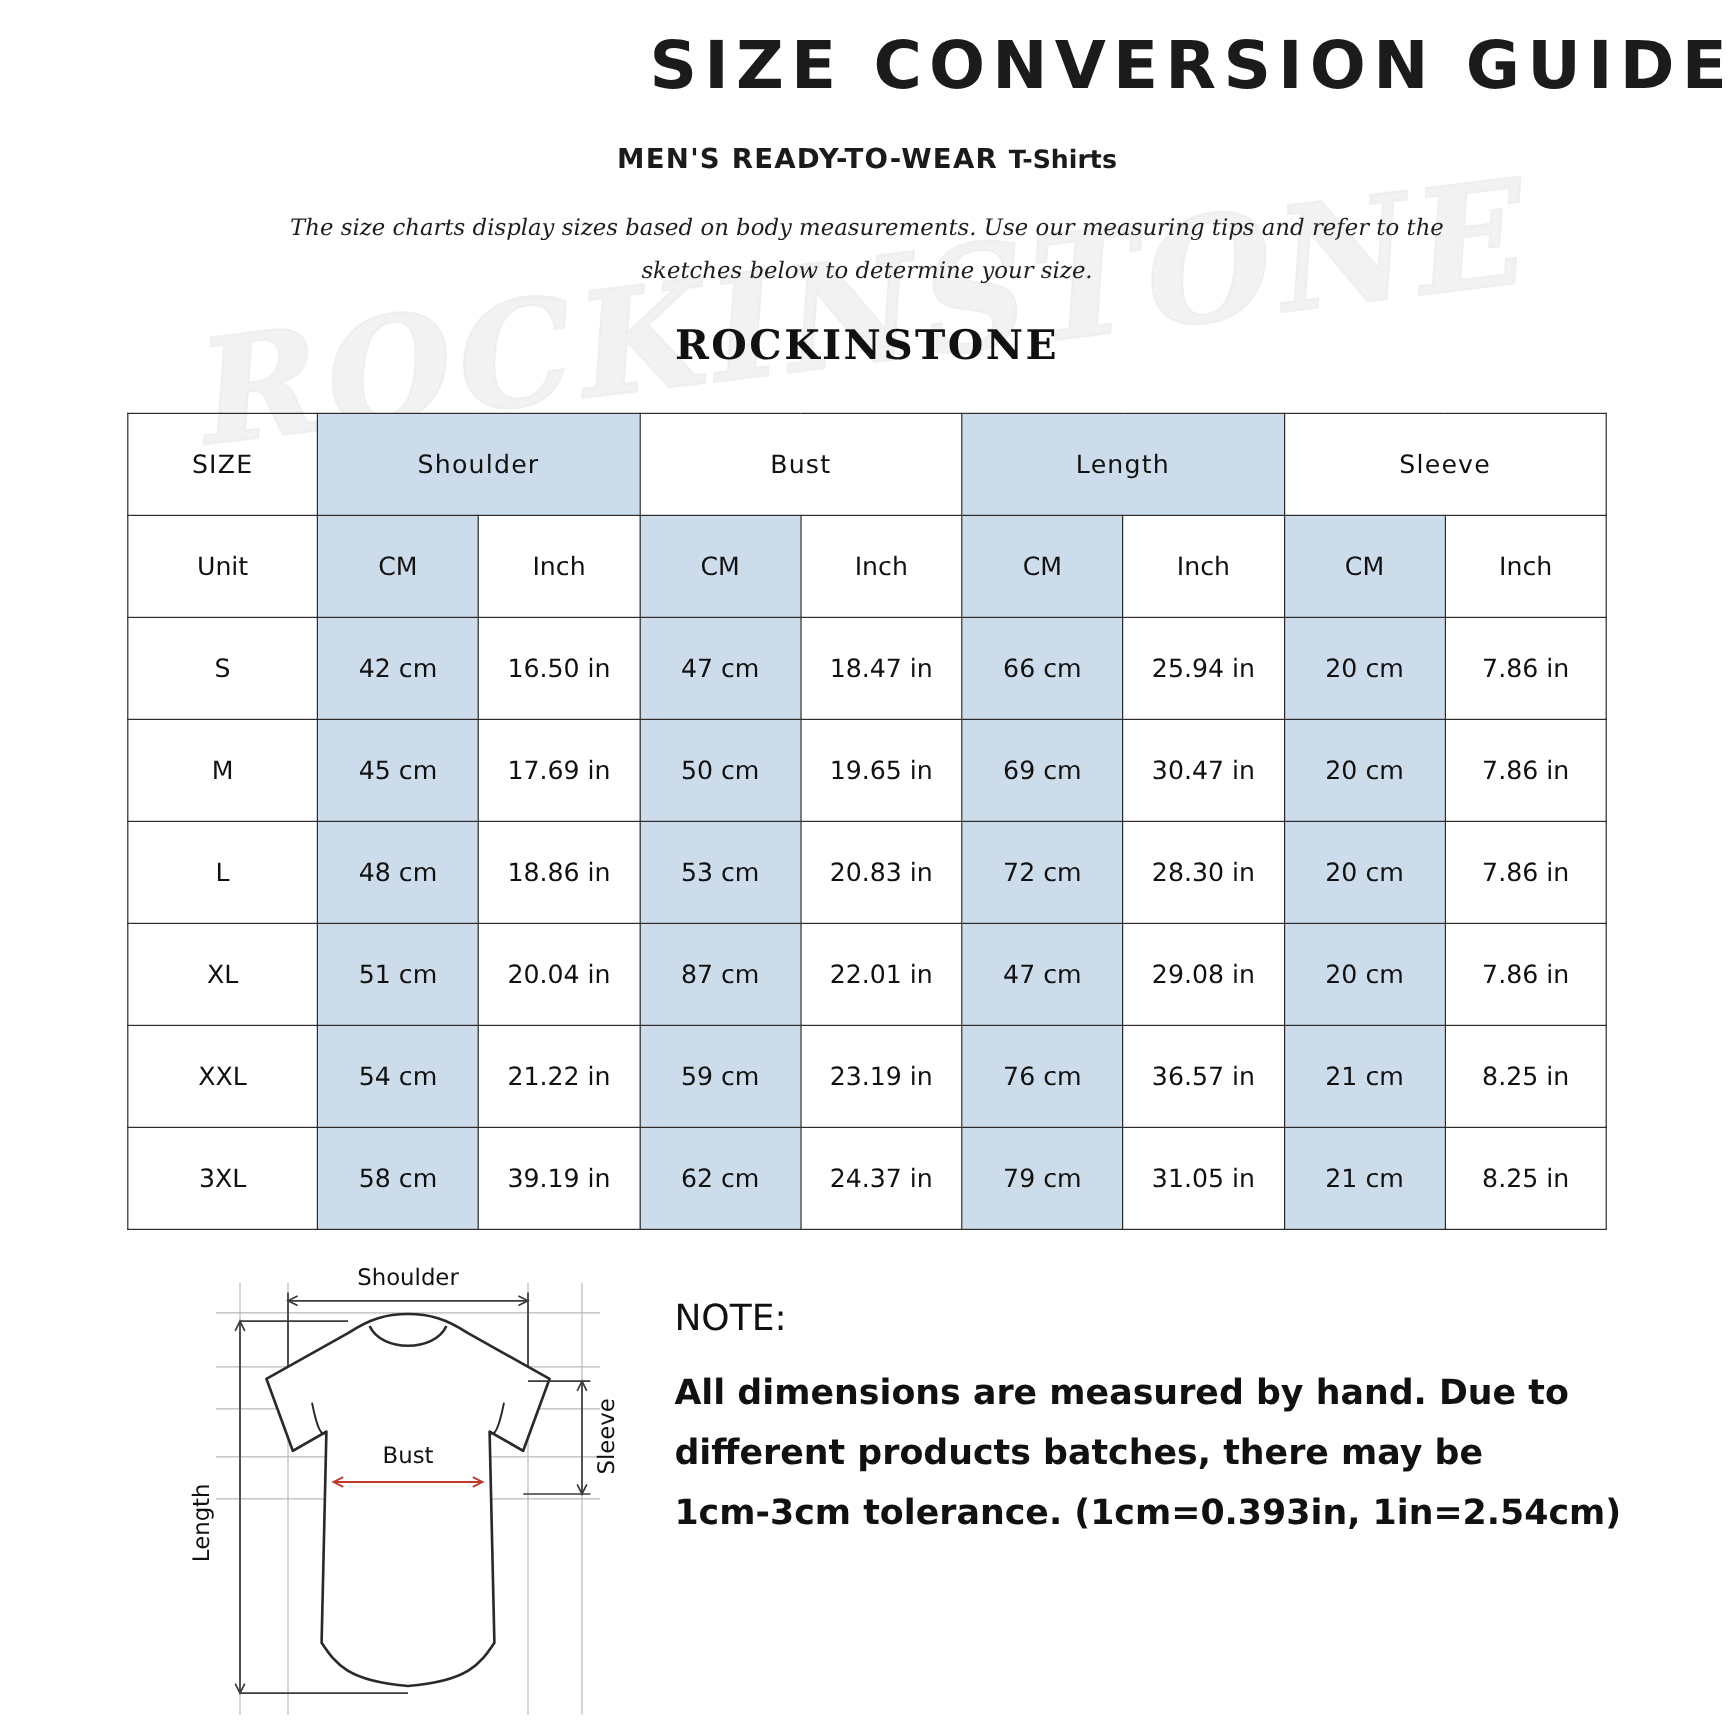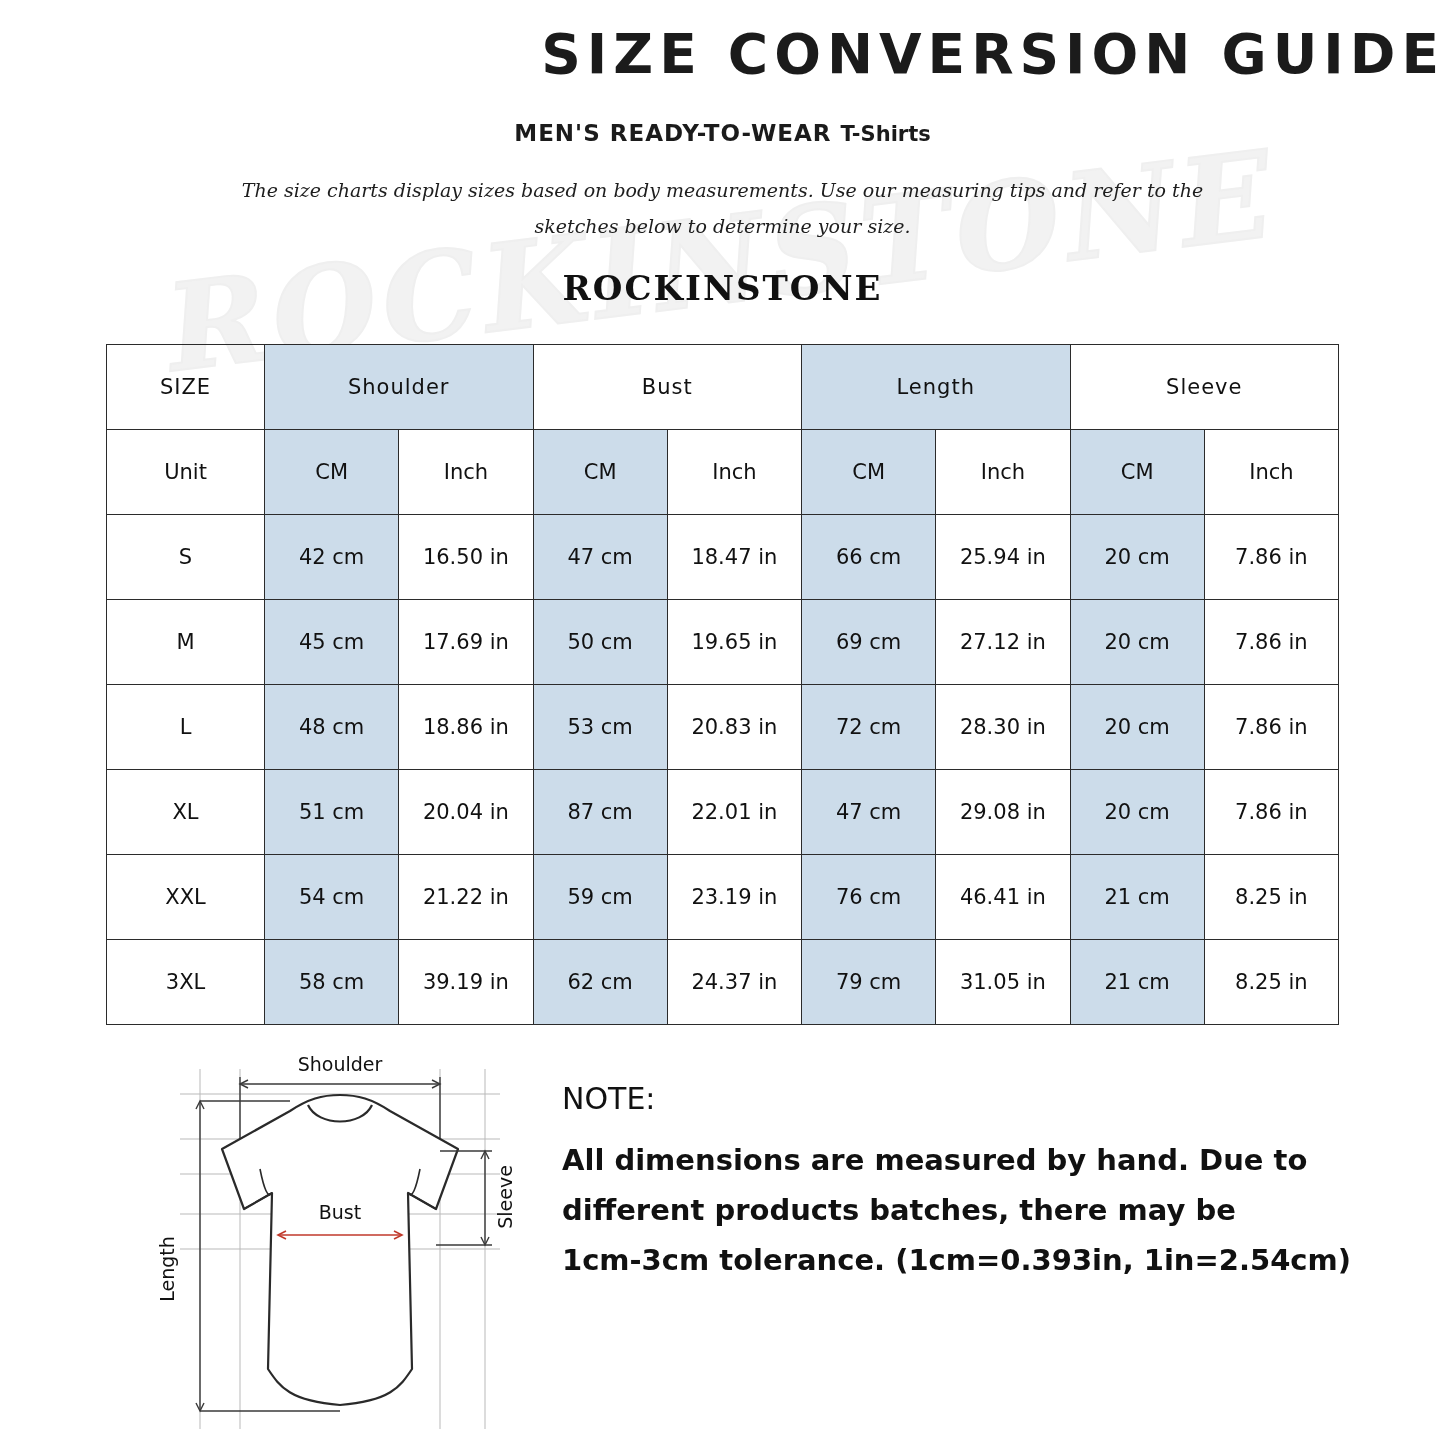--- a/index.html
+++ b/index.html
@@ -197,21 +197,21 @@
         <td>7.86  in</td>
       </tr>
 
       <tr>
         <td class="size-col row-label">M</td>
         <td class="hl">45 cm</td>
         <td>17.69  in</td>
         <td class="hl">50 cm</td>
         <td>19.65  in</td>
         <td class="hl">69 cm</td>
-        <td>27.12  in</td>
+        <td>30.47  in</td>
         <td class="hl">20 cm</td>
         <td>7.86  in</td>
       </tr>
 
       <tr>
         <td class="size-col row-label">L</td>
         <td class="hl">48 cm</td>
         <td>18.86  in</td>
         <td class="hl">53 cm</td>
         <td>20.83  in</td>
@@ -233,21 +233,21 @@
         <td>7.86  in</td>
       </tr>
 
       <tr>
         <td class="size-col row-label">XXL</td>
         <td class="hl">54 cm</td>
         <td>21.22  in</td>
         <td class="hl">59 cm</td>
         <td>23.19  in</td>
         <td class="hl">76 cm</td>
-        <td>46.41  in</td>
+        <td>36.57  in</td>
         <td class="hl">21 cm</td>
         <td>8.25  in</td>
       </tr>
 
       <tr>
         <td class="size-col row-label">3XL</td>
         <td class="hl">58 cm</td>
         <td>39.19  in</td>
         <td class="hl">62 cm</td>
         <td>24.37  in</td>

